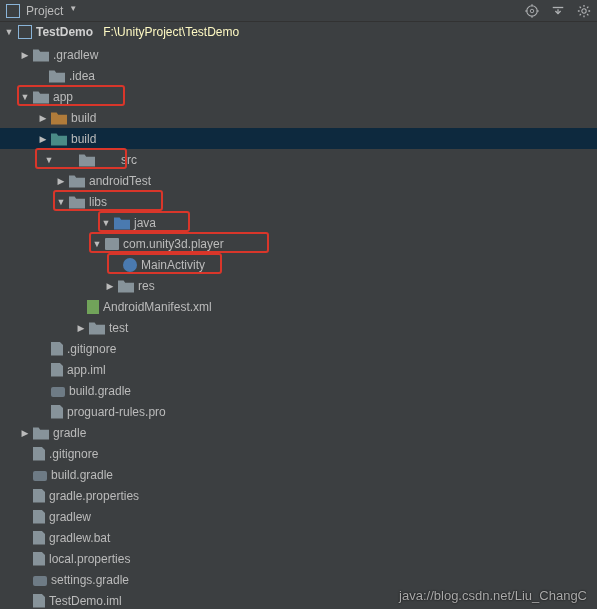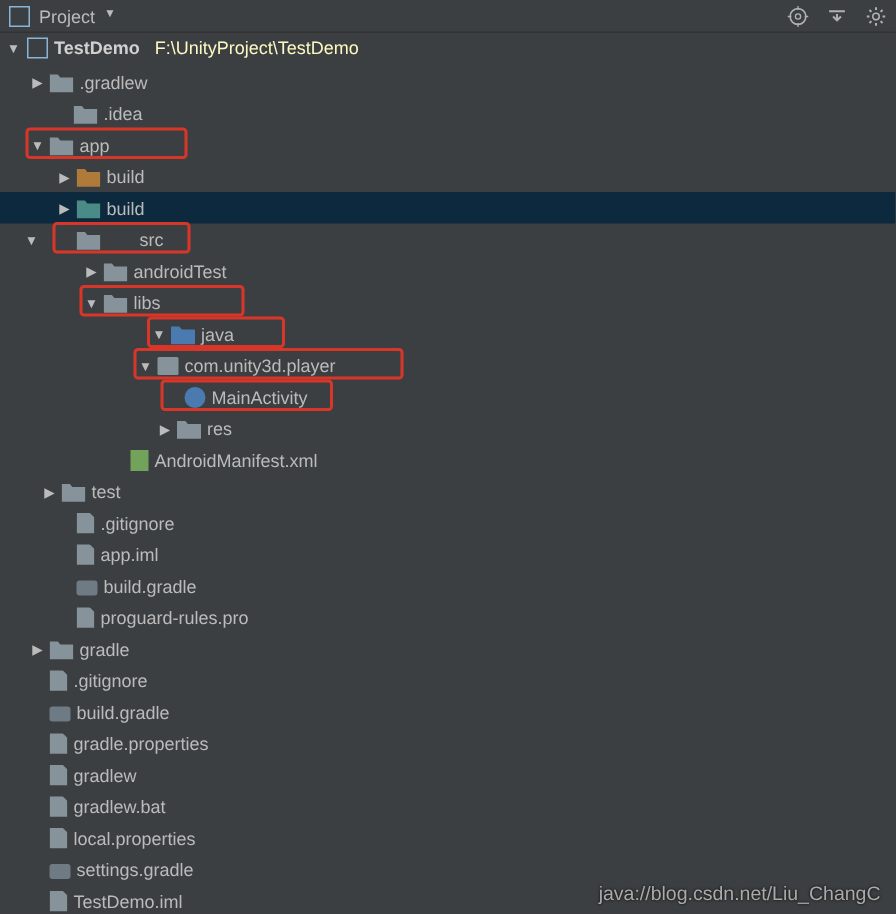--- a/index.html
+++ b/index.html
@@ -235,21 +235,21 @@
     <div class="tree-item" style="padding-left: 38px;">
       <span class="expand-arrow collapsed"></span>
       <span class="item-icon folder-orange"></span>
       <span class="item-label">build</span>
     </div>
     <div class="tree-item selected" style="padding-left: 38px;">
       <span class="expand-arrow collapsed"></span>
       <span class="item-icon folder-teal"></span>
       <span class="item-label">build</span>
     </div>
-    <div class="tree-item" style="padding-left: 16px; gap: 22px;">
+    <div class="tree-item" style="padding-left: 44px; gap: 22px;">
       <span class="expand-arrow expanded"></span>
       <span class="item-icon folder-gray"></span>
       <span class="item-label">src</span>
       <div class="highlight-box" style="left: 35px; top: -1px; height: 21px; width: 92px;"></div>
     </div>
     <div class="tree-item" style="padding-left: 56px;">
       <span class="expand-arrow collapsed"></span>
       <span class="item-icon folder-gray"></span>
       <span class="item-label">androidTest</span>
     </div>
@@ -280,21 +280,21 @@
     <div class="tree-item" style="padding-left: 105px;">
       <span class="expand-arrow collapsed"></span>
       <span class="item-icon folder-gray file-res"></span>
       <span class="item-label">res</span>
     </div>
     <div class="tree-item" style="padding-left: 74px;">
       <span class="expand-arrow none"></span>
       <span class="item-icon manifest-icon"></span>
       <span class="item-label">AndroidManifest.xml</span>
     </div>
-    <div class="tree-item" style="padding-left: 28px; align-items: center;">
+    <div class="tree-item" style="padding-left: 76px; align-items: center;">
       <span class="expand-arrow collapsed"></span>
       <span class="item-icon folder-gray"></span>
       <span class="item-label">test</span>
     </div>
     <div class="tree-item" style="padding-left: 38px;">
       <span class="expand-arrow none"></span>
       <span class="item-icon file-icon"></span>
       <span class="item-label">.gitignore</span>
     </div>
     <div class="tree-item" style="padding-left: 38px;">

